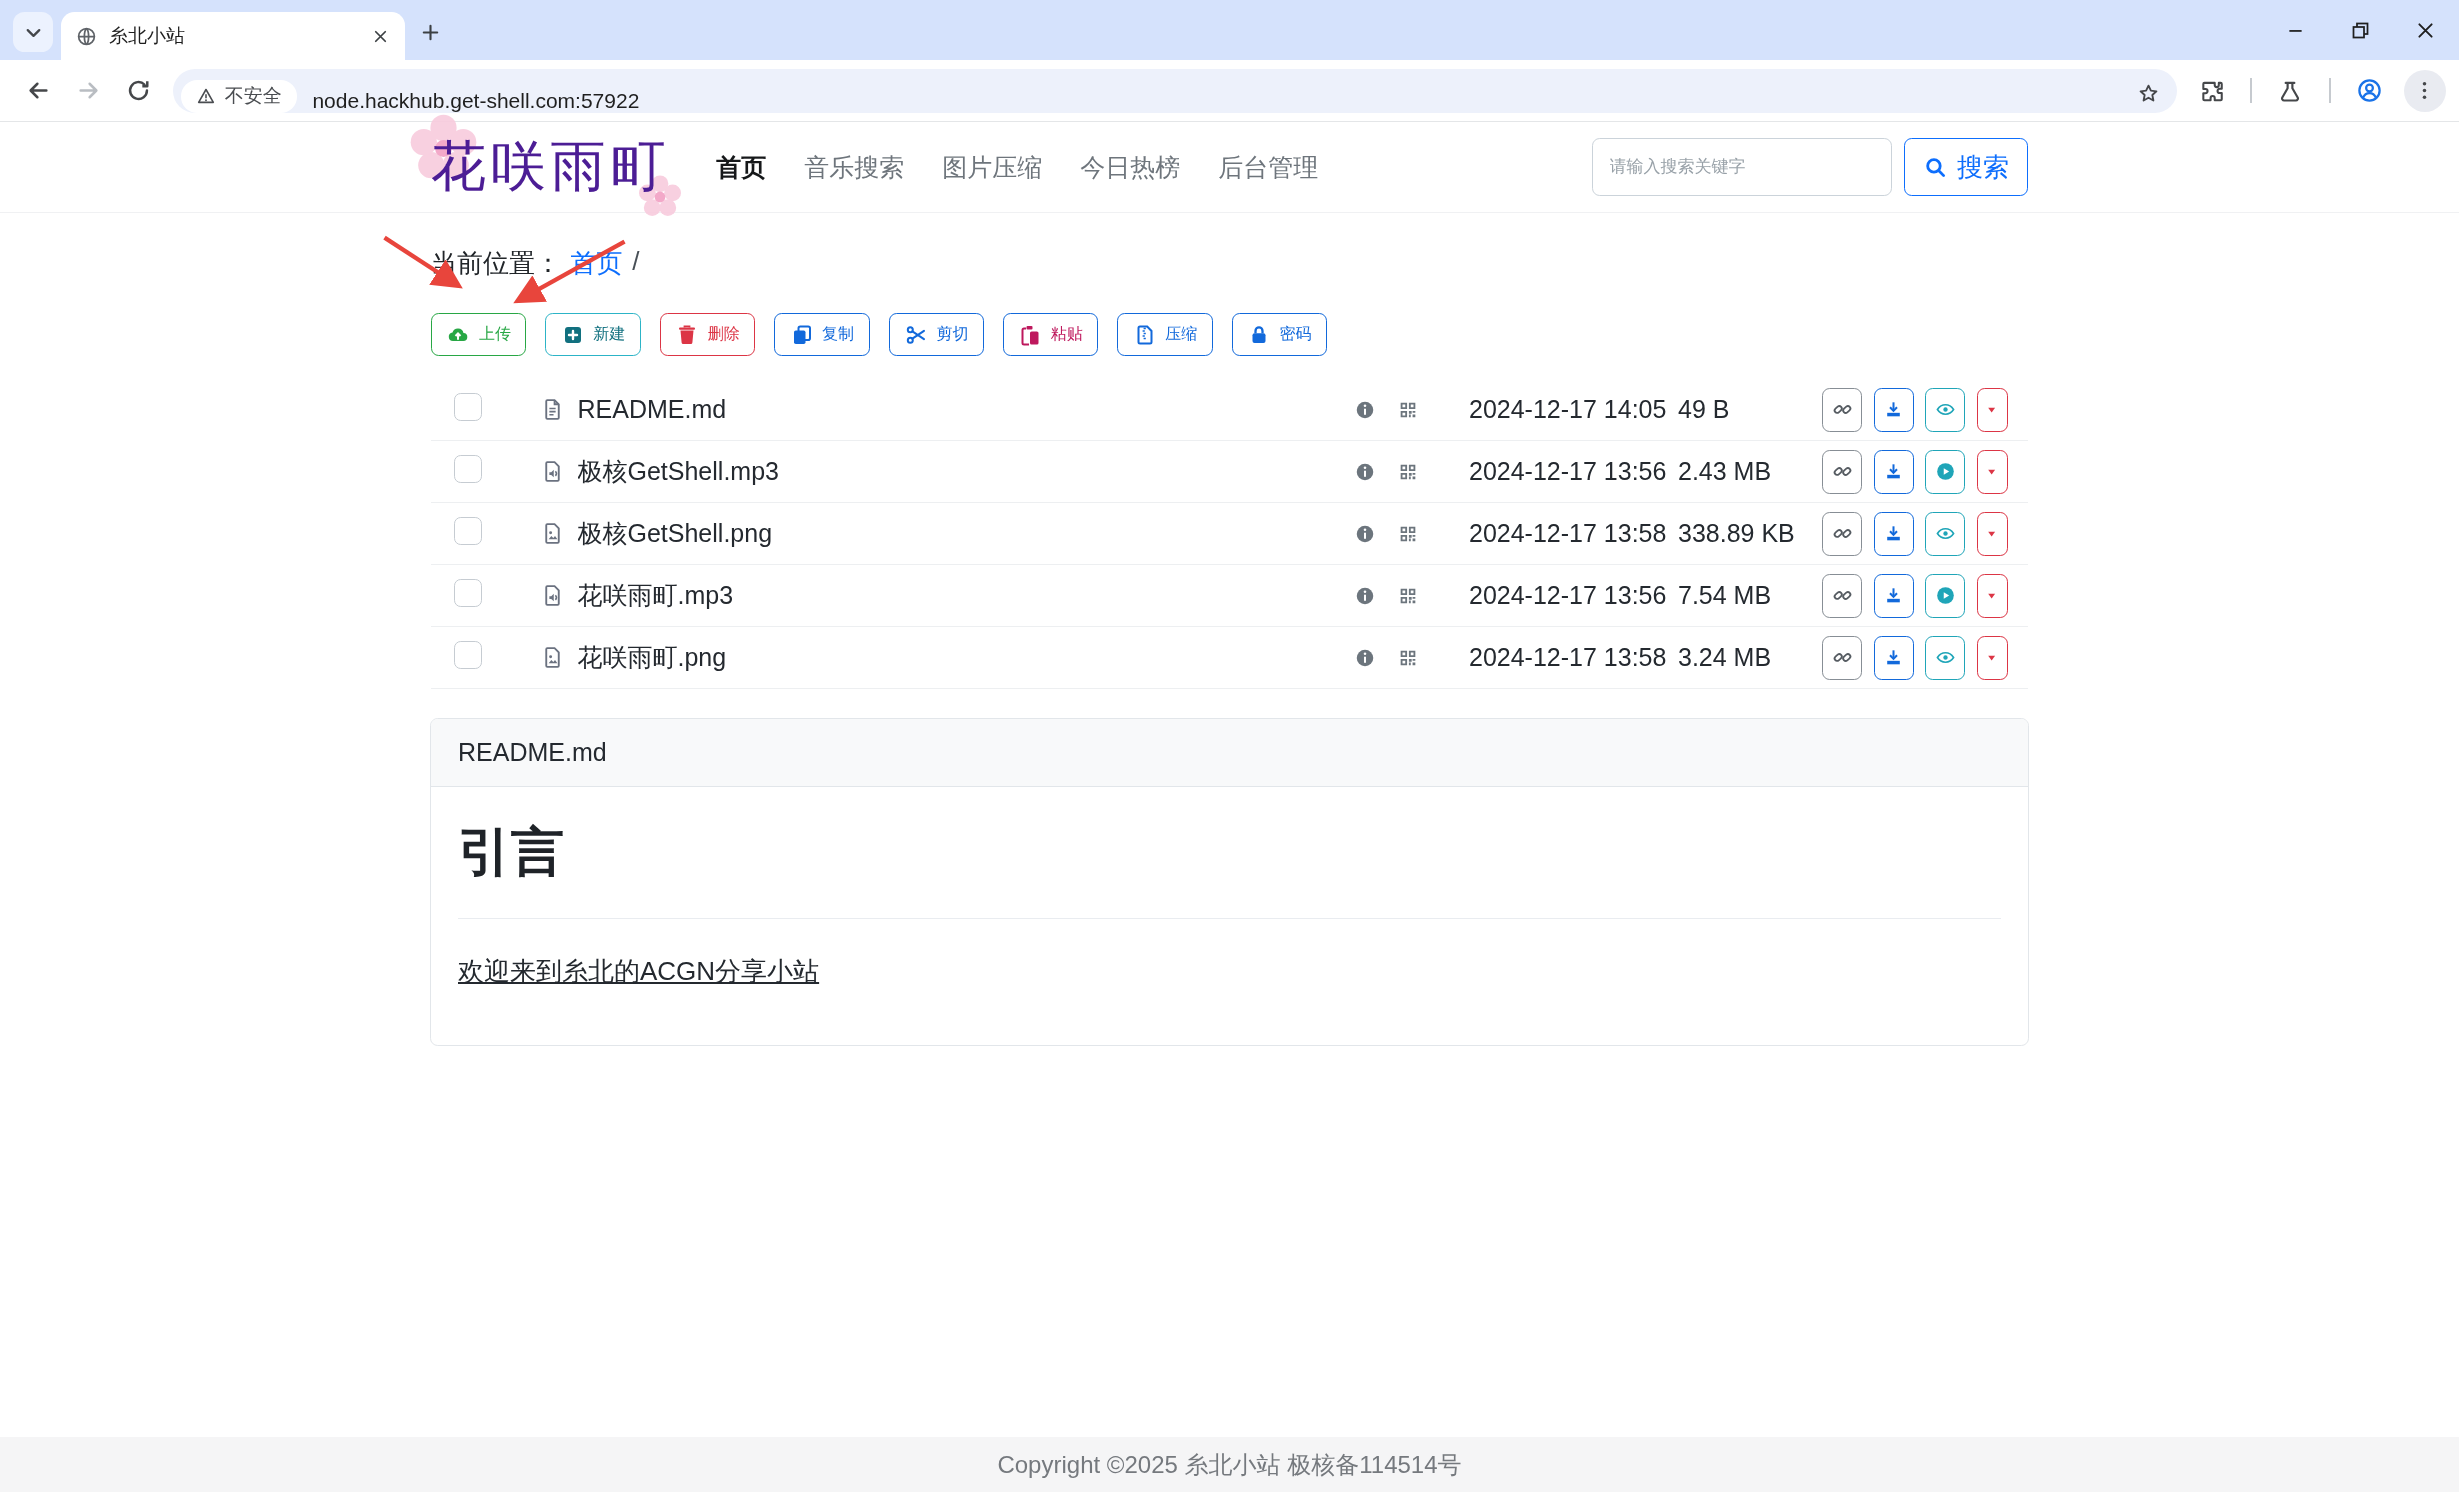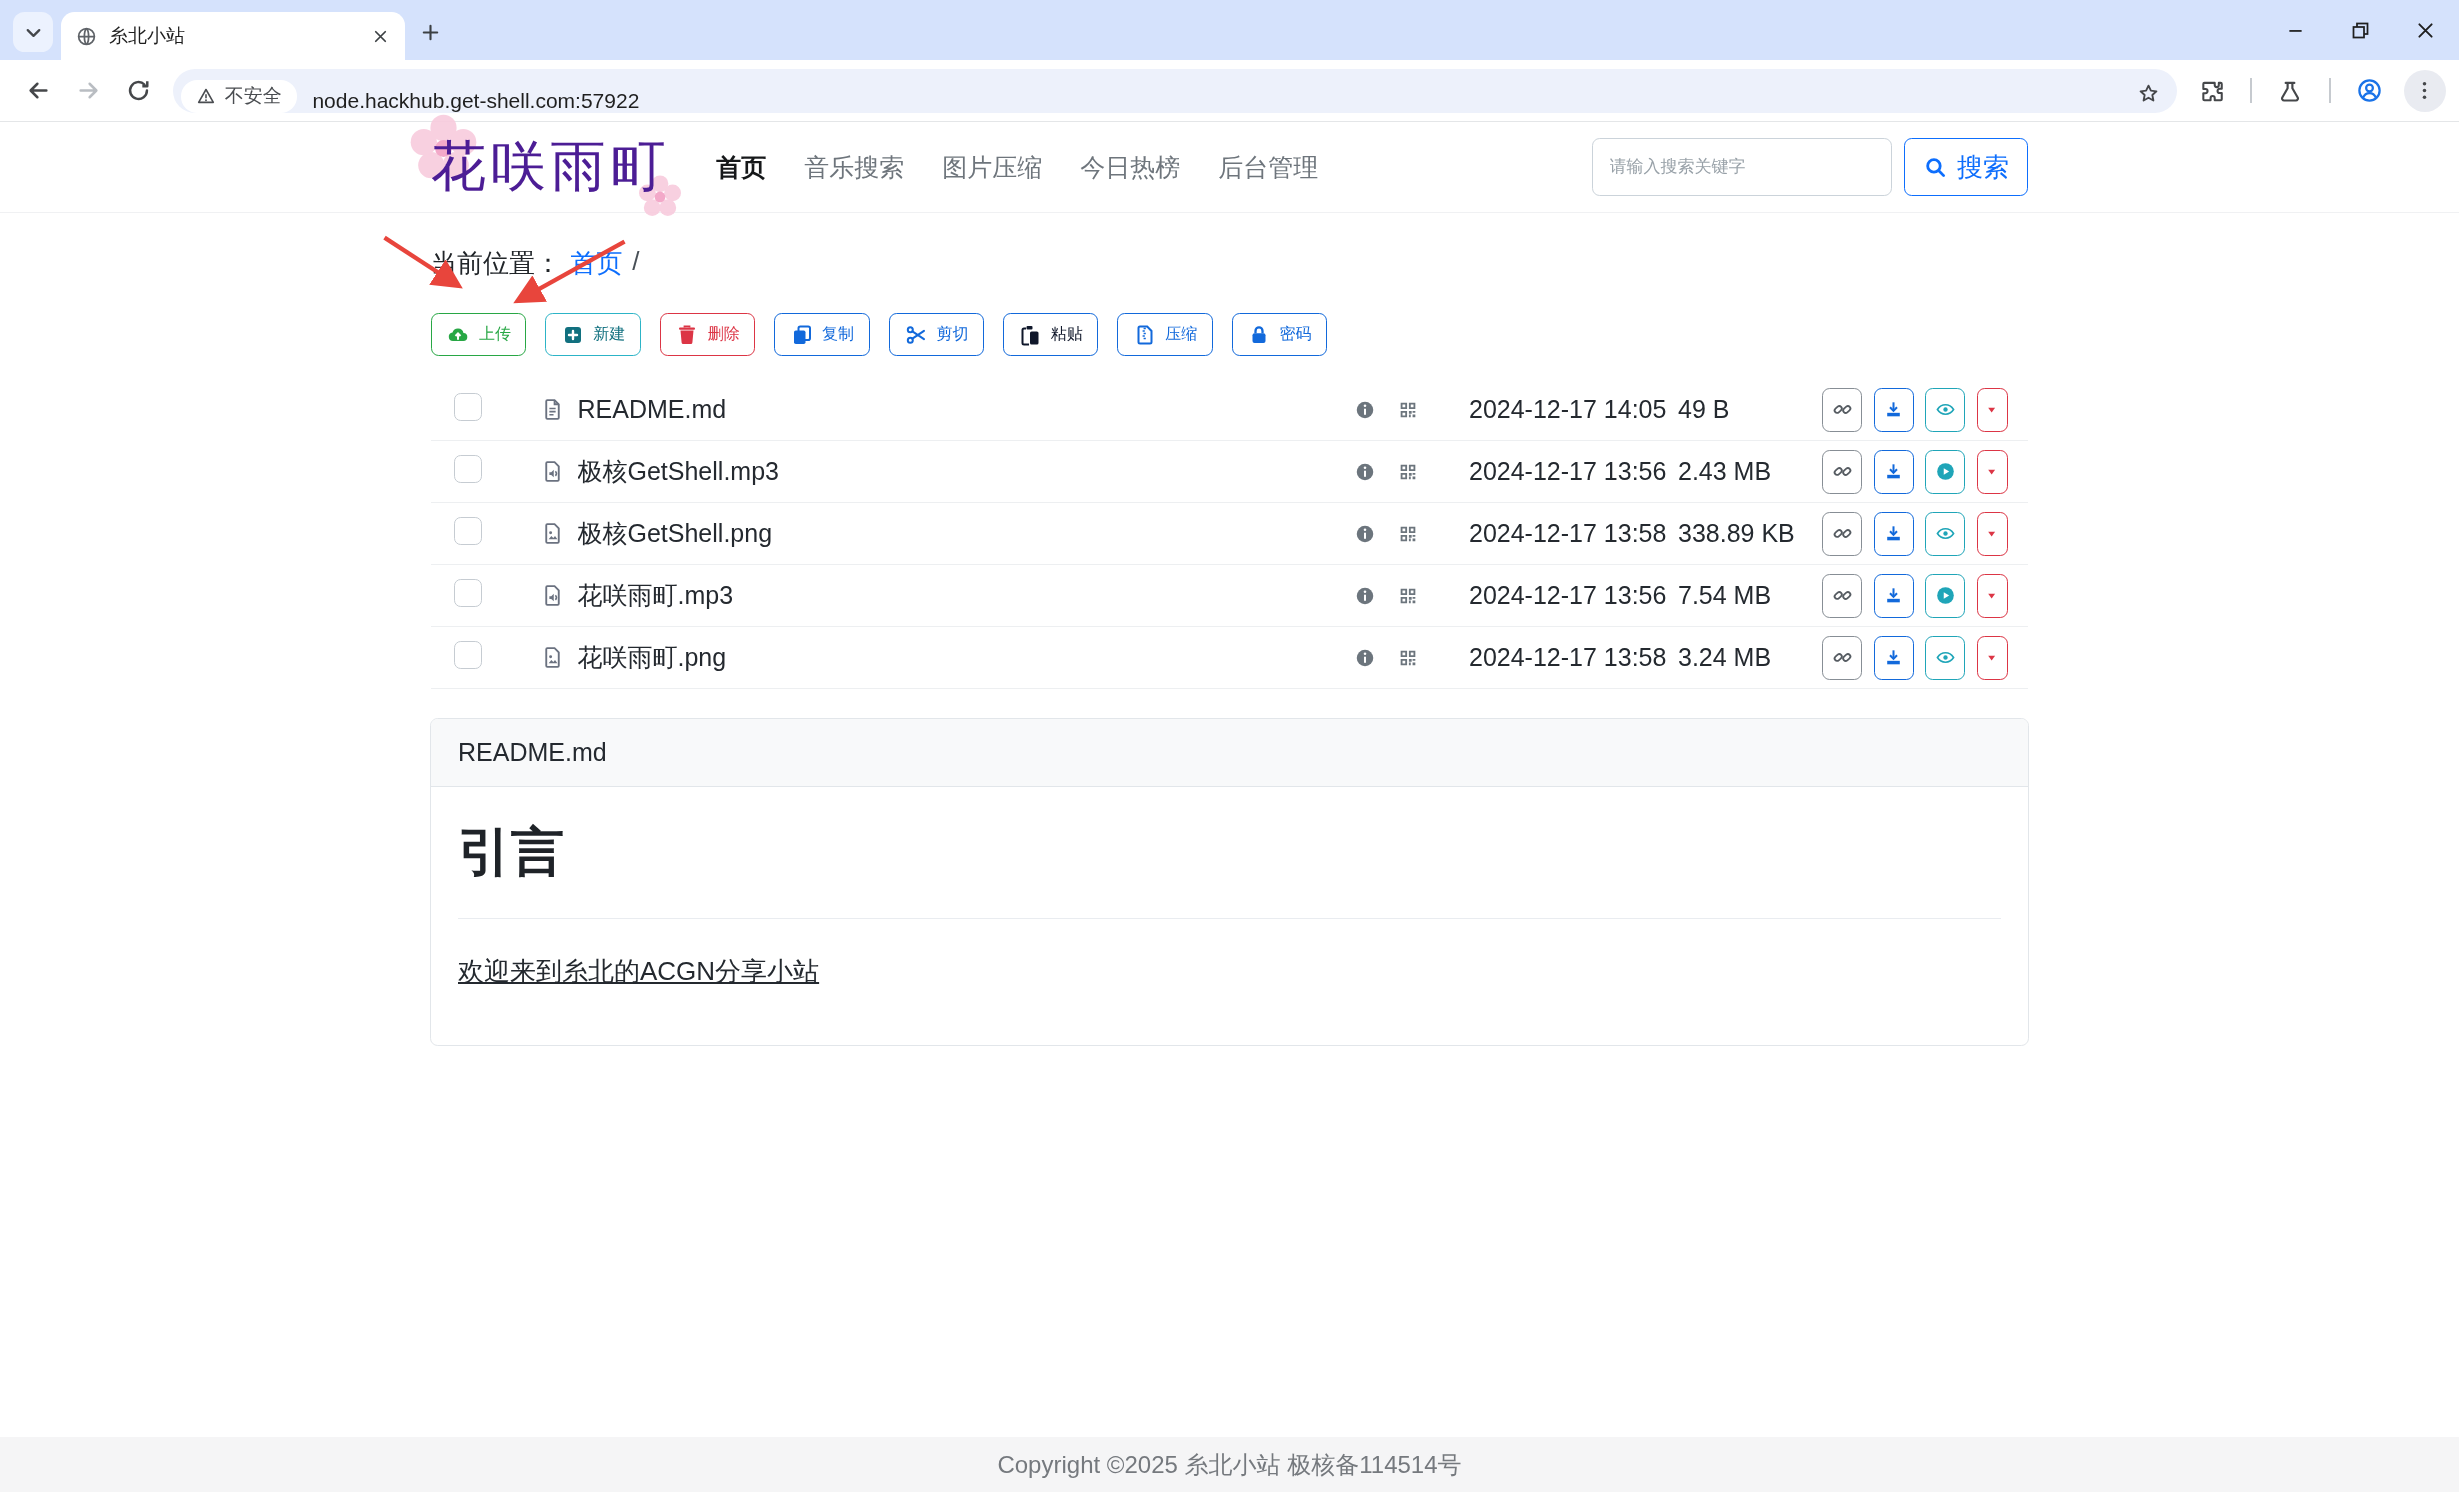--- a/index.html
+++ b/index.html
@@ -313,21 +313,21 @@
         <span>复制</span>
       </button>
       <button class="ftb-btn" style="border-color: rgb(18, 105, 219); color: rgb(18, 105, 219);">
         <svg class="icon" viewBox="0 0 24 24">
           <circle cx="6.3" cy="6.8" r="2.5" fill="none" stroke="currentColor" stroke-width="2"></circle>
           <circle cx="6.3" cy="17.2" r="2.5" fill="none" stroke="currentColor" stroke-width="2"></circle>
           <path d="M8.4 8.3L20 16.2M8.4 15.7L20 7.8" stroke="currentColor" stroke-width="2" stroke-linecap="round"></path>
         </svg>
         <span>剪切</span>
       </button>
-      <button class="ftb-btn" style="border-color: rgb(18, 105, 219); color: #0f172a;">
+      <button class="ftb-btn" style="border-color: rgb(18, 105, 219); color: #be185d;">
         <svg class="icon" viewBox="0 0 24 24">
           <path d="M8 5.5H6A1.5 1.5 0 0 0 4.5 7v13A1.5 1.5 0 0 0 6 21.5h5" fill="none" stroke="currentColor" stroke-width="2"></path>
           <rect x="8.5" y="3" width="6" height="3.5" rx="1" fill="currentColor"></rect>
           <rect x="12" y="8.5" width="8.5" height="13" rx="1.6" fill="currentColor"></rect>
         </svg>
         <span>粘贴</span>
       </button>
       <button class="ftb-btn" style="border-color: rgb(18, 105, 219); color: rgb(18, 105, 219);">
         <svg class="icon" viewBox="0 0 24 24">
           <path d="M7 3.5h7.2L18.5 8v11A1.5 1.5 0 0 1 17 20.5H7A1.5 1.5 0 0 1 5.5 19V5A1.5 1.5 0 0 1 7 3.5z" fill="none" stroke="currentColor" stroke-width="2"></path>

